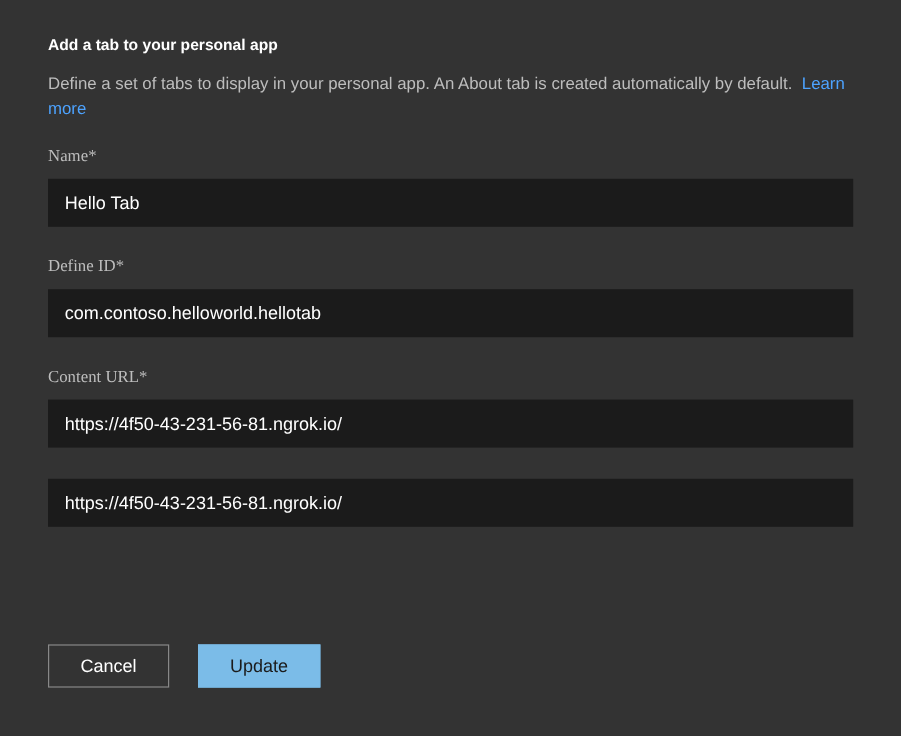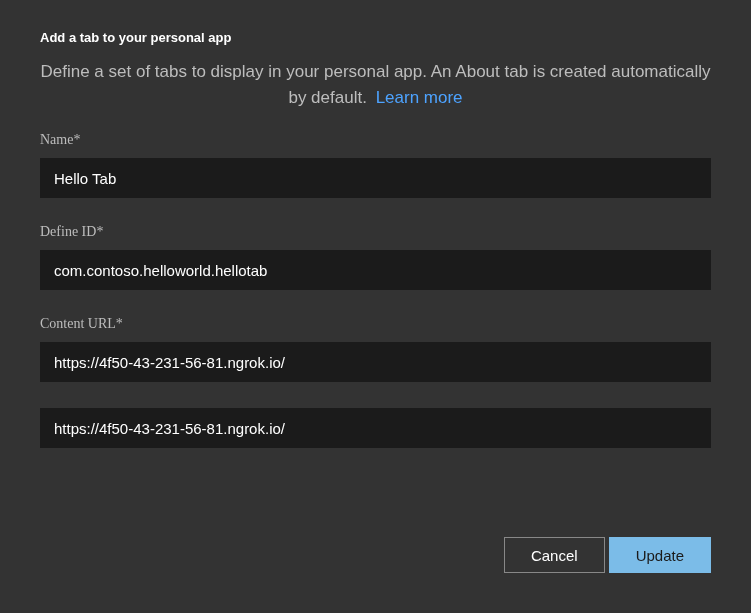--- a/index.html
+++ b/index.html
@@ -22,24 +22,23 @@
       height: 100%;
     }
     .title {
       color: #ffffff;
       font-size: 13px;
       font-weight: 700;
       margin-bottom: 14px;
     }
     .description {
       color: #bdbdbd;
-      font-size: 17px;
+      font-size: 14px;
       line-height: 1.5;
       margin-bottom: 22px;
-      text-align: center;
     }
     .learn-more {
       color: #4da3ff;
       text-decoration: none;
       cursor: pointer;
       margin-left: 4px;
     }
     .field-group {
       margin-bottom: 26px;
     }
@@ -59,22 +58,22 @@
       border: none;
       color: #ffffff;
       font-size: 15px;
       padding: 18px 14px;
       font-family: inherit;
       outline: none;
       height: 40px;
     }
     .button-row {
       display: flex;
-      justify-content: flex-end;
-      gap: 4px;
+      justify-content: flex-start;
+      gap: 24px;
       margin-top: auto;
       padding-top: 20px;
     }
     .btn {
       font-size: 15px;
       padding: 8px 26px;
       border: 1px solid #777;
       background: transparent;
       color: #ffffff;
       cursor: pointer;

